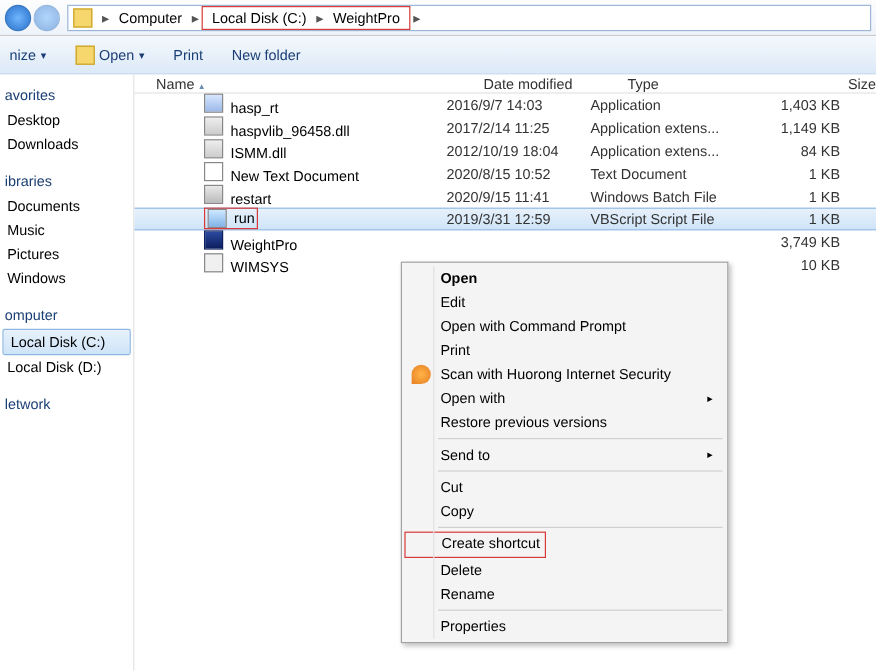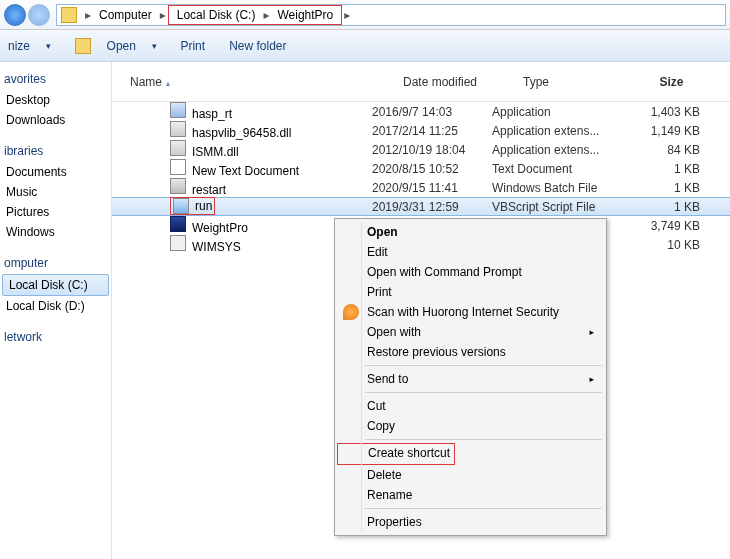--- a/index.html
+++ b/index.html
@@ -10,38 +10,38 @@
 .nav-btn { width: 22px; height: 22px; border-radius: 50%; background: radial-gradient(#6fb6ff,#2a6fc9); margin-right: 2px; border: 1px solid #3a7ac0; }
 .nav-btn:nth-child(2){ opacity:.5; margin-right:6px;}
 .crumb-wrap { flex:1; display:flex; align-items:center; height:22px; border:1px solid #9cb6d6; background:#fff; padding:0 4px;}
 .crumb-icon{width:16px;height:16px;background:#f5d76e;border:1px solid #c9a227;margin-right:6px;}
 .crumb{padding:0 6px;height:100%;display:flex;align-items:center;color:#000;}
 .crumb-sep{color:#555;padding:0 2px;}
 .crumb-highlight{border:1px solid #d83a3a;padding:0 2px;height:100%;display:flex;align-items:center;}
 
 
 .toolbar{height:32px;background:linear-gradient(#f4f8fd,#dce9f7);display:flex;align-items:center;padding:0 8px;gap:24px;color:#1a3e74;border-bottom:1px solid #c5d6ea;}
-.tool{display:flex;align-items:center;gap:16px;}
+.tool{display:flex;align-items:center;gap:4px;}
 .chev{font-size:9px;color:#1a3e74;}
 .open-icon{width:16px;height:16px;background:#f5d76e;border:1px solid #c9a227;}
 
 
 .main{display:flex;height:calc(100% - 62px);}
 .side{width:112px;border-right:1px solid #e3e3e3;padding:6px 0;overflow:hidden;}
 .side-group{color:#1a3e74;padding:4px 4px;}
 .side-item{padding:3px 4px 3px 6px;color:#000;}
 .side-sel{background:linear-gradient(#e7f1fb,#cfe4f8);border:1px solid #8db7e3;border-radius:2px;margin:0 2px;}
 .content{flex:1;position:relative;}
 
 
-.cols{display:flex;height:40px;border-bottom:1px solid #e3e3e3;align-items:center;color:#333;}
+.cols{display:flex;height:16px;border-bottom:1px solid #e3e3e3;align-items:center;color:#333;}
 .col-name{width:260px;padding-left:18px;}
 .col-date{width:120px;margin-left:31px;}
 .col-type{width:120px;}
-.col-size{flex:1;text-align:center;padding-right:30px;font-weight:bold;}
+.col-size{flex:1;text-align:right;}
 .sort{font-size:8px;color:#6a8bb5;margin-left:4px;}
 
 
 .row{display:flex;height:19px;align-items:center;padding-left:18px;}
 .row-sel{background:linear-gradient(#e7f1fb,#cfe4f8);border-top:1px solid #8db7e3;border-bottom:1px solid #8db7e3;}
 .ficon{width:16px;height:16px;margin-right:6px;border:1px solid #888;background:#fdfdfd;display:inline-block;}
 .ic-app{background:linear-gradient(#d8e6ff,#9bb9e8);}
 .ic-dll{background:linear-gradient(#eee,#ccc);}
 .ic-txt{background:#fff;}
 .ic-bat{background:linear-gradient(#e8e8e8,#bbb);}

